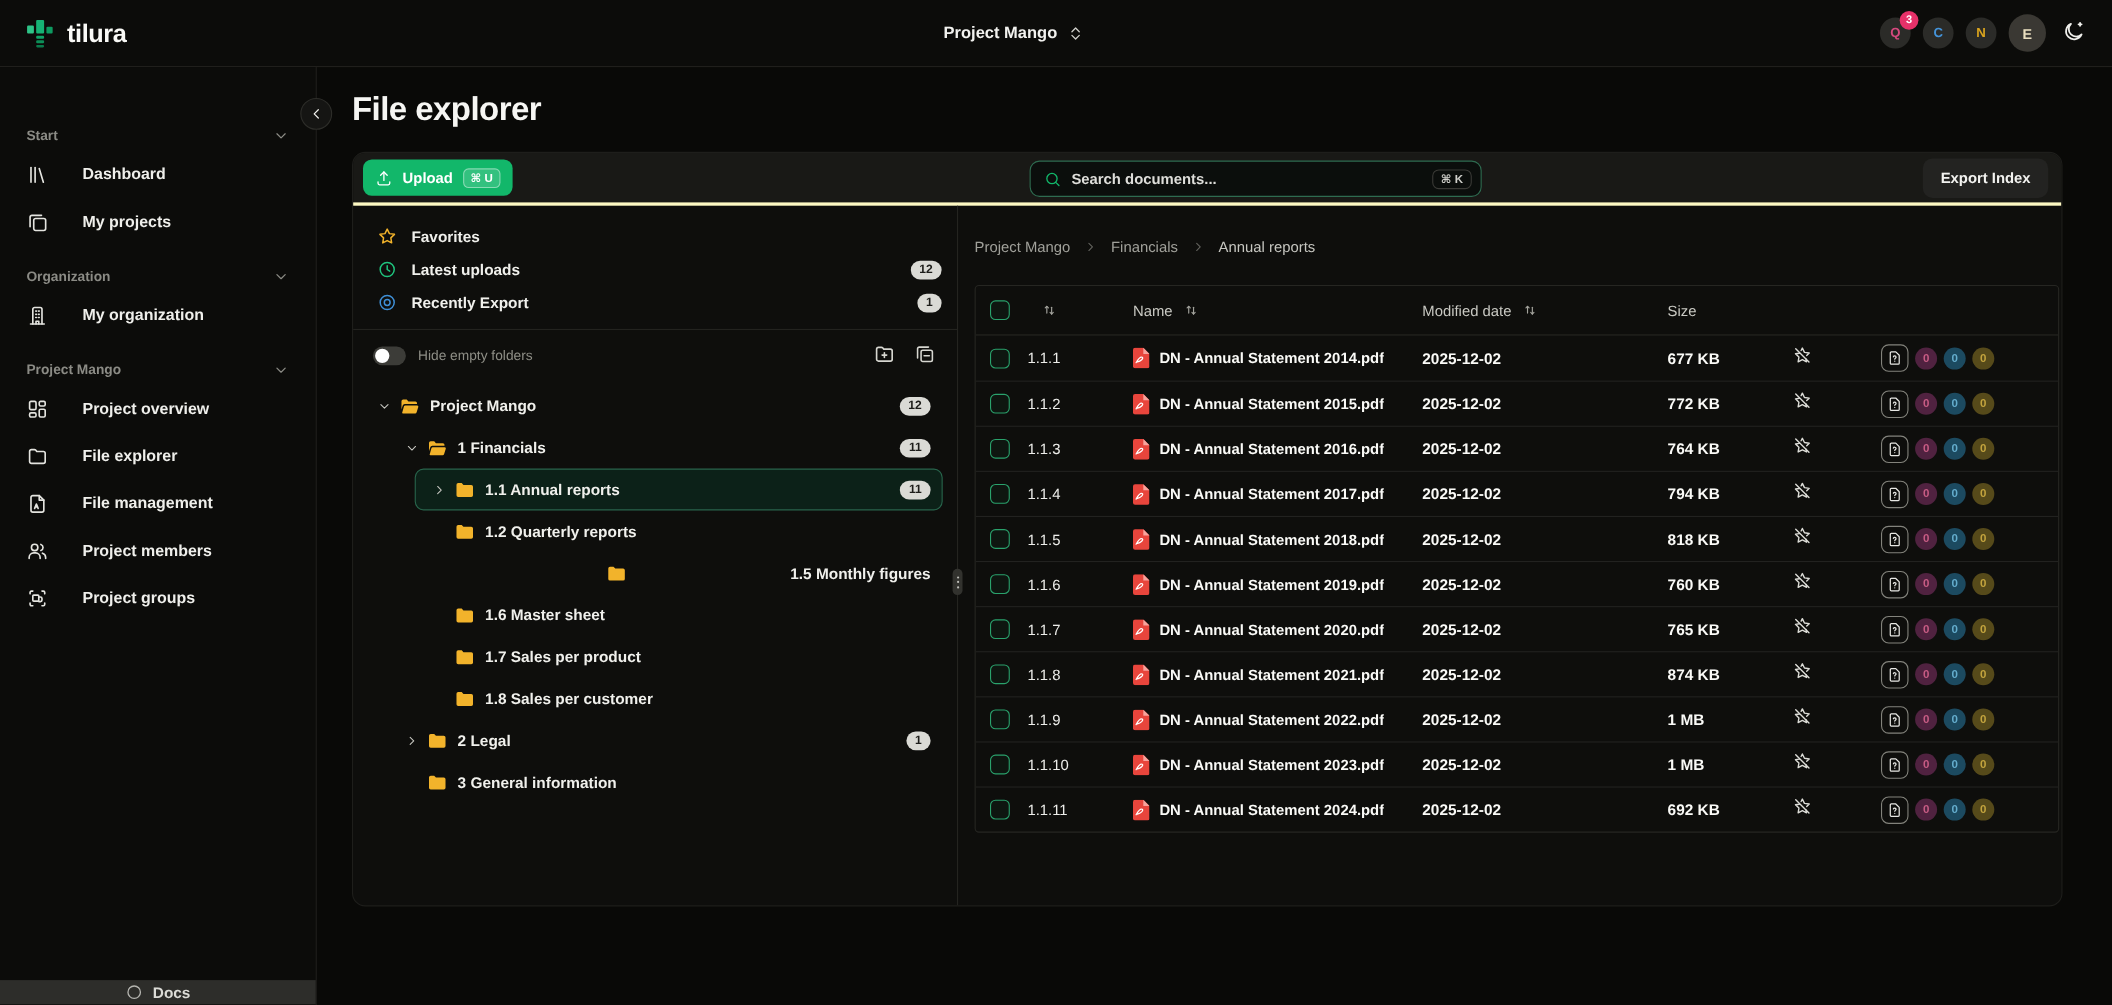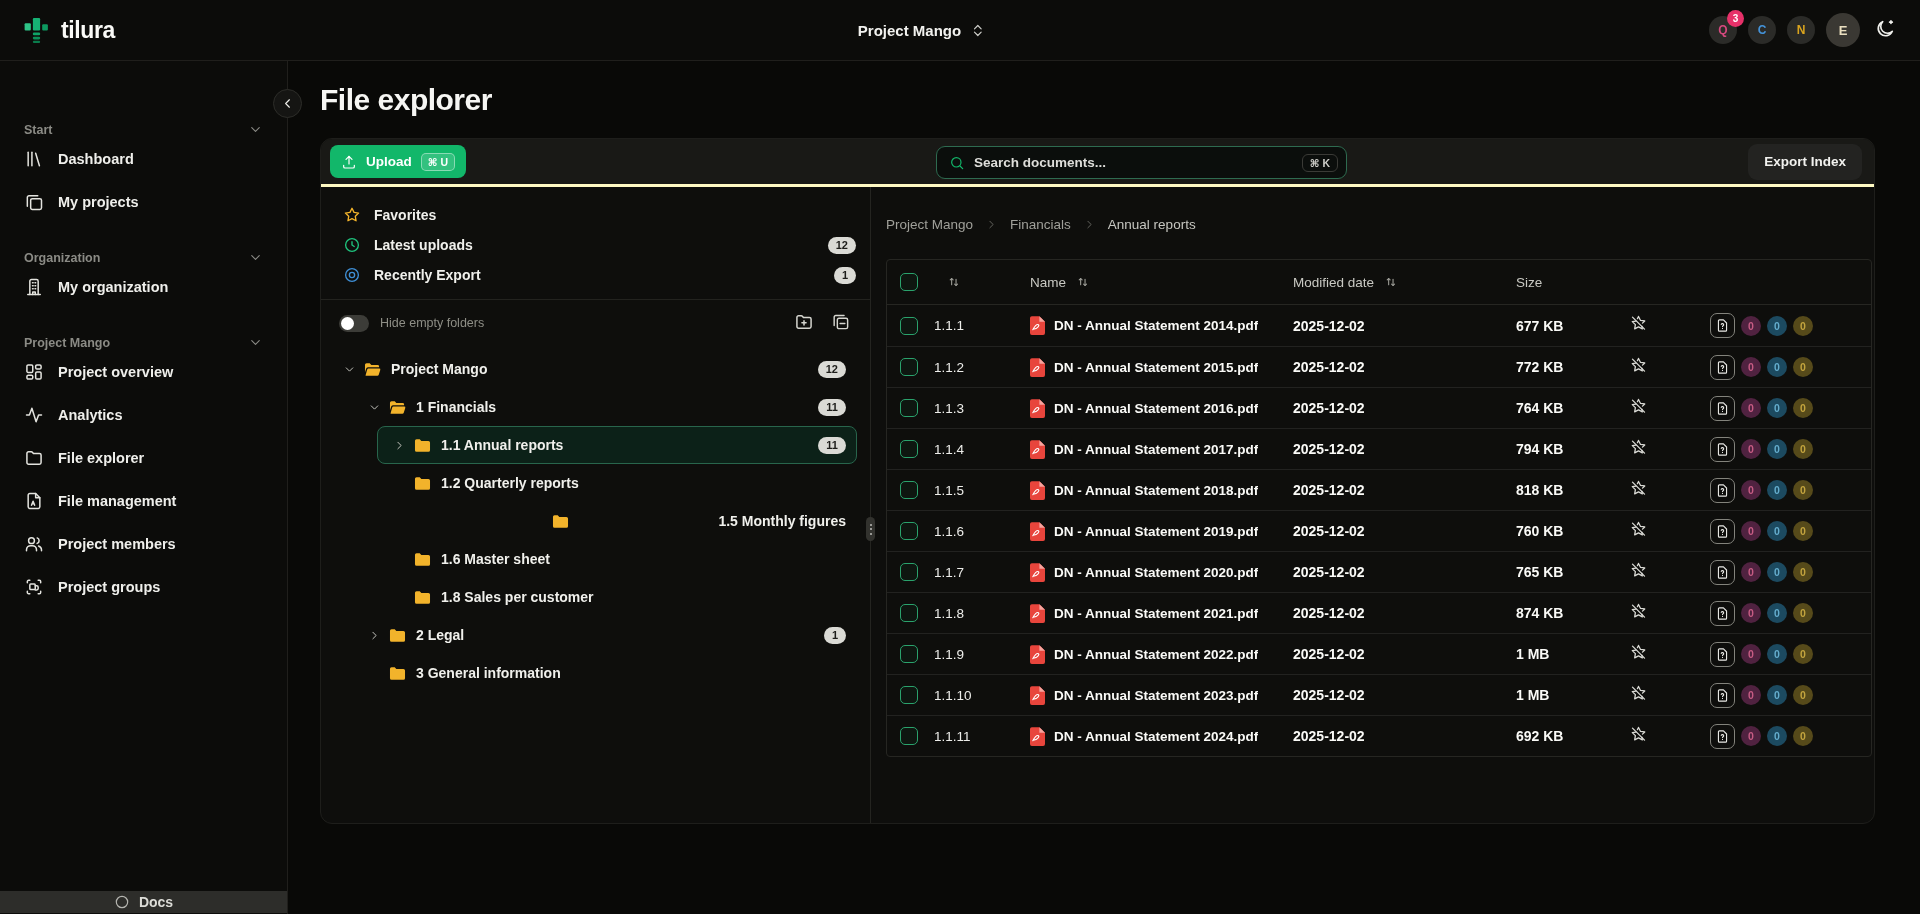--- a/index.html
+++ b/index.html
@@ -21,24 +21,24 @@
   .theme-toggle{background:none;border:none;color:#f0f0ec;cursor:pointer;margin-left:3px}
 
   
   .app{display:flex;height:853px;position:relative}
   .sidebar{position:relative;width:288px;background:#0c0c0a;border-right:1px solid #201f1c;padding-top:48px;flex:none}
   .main{position:relative;flex:1}
 
   
   .sb-section{margin-top:14px}
   .sb-section:first-child{margin-top:0}
-  .sb-header{height:28px;display:flex;align-items:flex-end;padding:0 24px;cursor:pointer}
+  .sb-header{height:28px;display:flex;align-items:center;padding:0 24px;cursor:pointer}
   .sb-header-label{font-size:12.5px;font-weight:600;color:#8b8b85}
   .sb-header .ic{margin-left:auto;color:#8b8b85}
-  .sb-item{height:43px;display:flex;align-items:center;gap:14px;padding:0 24px;cursor:pointer}
+  .sb-item{height:43px;display:flex;align-items:center;gap:31px;padding:0 24px;cursor:pointer}
   .sb-item .ic{color:#e4e4df;width:20px}
   .sb-label{font-size:14.5px;font-weight:600;color:#efefeb}
   .docs-row{position:absolute;left:0;bottom:1px;width:100%;height:22px;background:#2d2d2a;display:flex;align-items:center;justify-content:center;gap:9px;cursor:pointer}
   .docs-row .ic{color:#b5b5b0}
   .docs-label{font-size:14px;font-weight:600;color:#dcdcd7}
   .collapse-btn{position:absolute;left:273px;top:28px;width:29px;height:29px;border-radius:50%;background:#151513;border:1px solid #2d2d29;color:#f0f0ec;display:flex;align-items:center;justify-content:center;cursor:pointer;z-index:5}
 
   
   .page-title{position:absolute;left:32px;top:22px;font-size:30px;font-weight:800;letter-spacing:-.5px;color:#f6f6f3}
   .panel{position:absolute;left:32px;top:77px;width:1555px;height:686px;background:#0e0e0c;border:1px solid #1e1e1b;border-radius:12px;overflow:hidden}
@@ -225,28 +225,20 @@
                 <rect x="14" y="3.5" width="6.5" height="5" rx="1.5"></rect>
                 <rect x="14" y="12" width="6.5" height="8.5" rx="1.5"></rect>
                 <rect x="3.5" y="16" width="7" height="4.5" rx="1.5"></rect>
               </svg>
             </span>
             <span class="sb-label">Project overview</span>
           </div>
           <div class="sb-item">
             <span class="ic">
               <svg viewBox="0 0 24 24" width="20" height="20" fill="none" stroke="currentColor" stroke-width="1.8" stroke-linecap="round" stroke-linejoin="round">
-                <path d="M21 12h-3.5l-3 8-5-16-3 8H3"></path>
-              </svg>
-            </span>
-            <span class="sb-label">Analytics</span>
-          </div>
-          <div class="sb-item">
-            <span class="ic">
-              <svg viewBox="0 0 24 24" width="20" height="20" fill="none" stroke="currentColor" stroke-width="1.8" stroke-linecap="round" stroke-linejoin="round">
                 <path d="M3.5 6.5c0-1.1.9-2 2-2h3.2c.6 0 1.2.3 1.6.8l1 1.2h7.2a2 2 0 0 1 2 2v9a2 2 0 0 1-2 2h-13a2 2 0 0 1-2-2v-11Z"></path>
               </svg>
             </span>
             <span class="sb-label">File explorer</span>
           </div>
           <div class="sb-item">
             <span class="ic">
               <svg viewBox="0 0 24 24" width="20" height="20" fill="none" stroke="currentColor" stroke-width="1.8" stroke-linecap="round" stroke-linejoin="round">
                 <path d="M14 3H7a2 2 0 0 0-2 2v14a2 2 0 0 0 2 2h10a2 2 0 0 0 2-2V8l-5-5Z"></path>
                 <path d="M14 3v5h5"></path>
@@ -443,20 +435,29 @@
                 <span class="tree-label">1.5 Monthly figures</span>
               </div>
               <div class="tree-row" style="margin-left: 56px;">
                 <span class="tree-chev"></span>
                 <span class="ic tree-folder">
                   <svg viewBox="0 0 24 24" width="19" height="19" fill="none" stroke="currentColor" stroke-width="1.8" stroke-linecap="round" stroke-linejoin="round">
                     <path fill="currentColor" stroke="none" d="M2.5 6a2 2 0 0 1 2-2h4l2 2.2h9a2 2 0 0 1 2 2V18a2 2 0 0 1-2 2h-15a2 2 0 0 1-2-2V6Z"></path>
                   </svg>
                 </span>
                 <span class="tree-label">1.6 Master sheet</span>
+              </div>
+              <div class="tree-row" style="margin-left: 56px;">
+                <span class="tree-chev"></span>
+                <span class="ic tree-folder">
+                  <svg viewBox="0 0 24 24" width="19" height="19" fill="none" stroke="currentColor" stroke-width="1.8" stroke-linecap="round" stroke-linejoin="round">
+                    <path fill="currentColor" stroke="none" d="M2.5 6a2 2 0 0 1 2-2h4l2 2.2h9a2 2 0 0 1 2 2V18a2 2 0 0 1-2 2h-15a2 2 0 0 1-2-2V6Z"></path>
+                  </svg>
+                </span>
+                <span class="tree-label">1.7 Sales per product</span>
               </div>
               <div class="tree-row" style="margin-left: 56px;">
                 <span class="tree-chev"></span>
                 <span class="ic tree-folder">
                   <svg viewBox="0 0 24 24" width="19" height="19" fill="none" stroke="currentColor" stroke-width="1.8" stroke-linecap="round" stroke-linejoin="round">
                     <path fill="currentColor" stroke="none" d="M2.5 6a2 2 0 0 1 2-2h4l2 2.2h9a2 2 0 0 1 2 2V18a2 2 0 0 1-2 2h-15a2 2 0 0 1-2-2V6Z"></path>
                   </svg>
                 </span>
                 <span class="tree-label">1.8 Sales per customer</span>
               </div>

